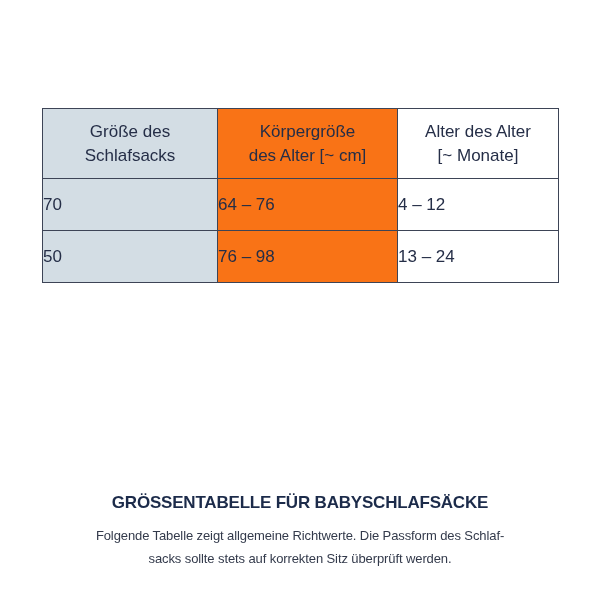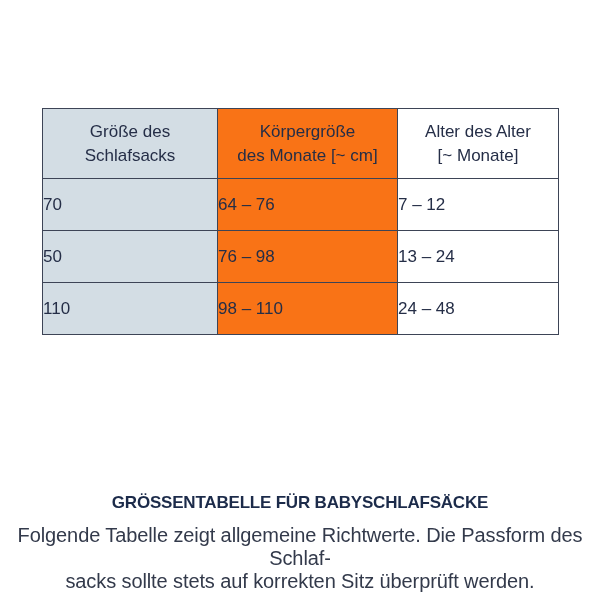--- a/index.html
+++ b/index.html
@@ -56,21 +56,21 @@
     text-align: center;
   }
   .caption h2 {
     font-size: 17px;
     font-weight: bold;
     letter-spacing: -0.2px;
     color: #1c2b4a;
     margin-bottom: 11px;
   }
   .caption p {
-    font-size: 20px;
+    font-size: 13px;
     line-height: 23px;
     letter-spacing: -0.1px;
     color: #333a4b;
   }
 </style>
 </head>
 <body>
 
 <div class="table-wrap">
   <table class="size-table">
@@ -80,43 +80,38 @@
         <col class="c3">
     </colgroup>
     <thead>
       <tr>
         <th class="bg-col1">
           <div>Größe des</div>
           <div>Schlafsacks</div>
         </th>
         <th class="bg-col2">
           <div>Körpergröße</div>
-          <div>des Monate [~ cm]</div>
+          <div>des Alter [~ cm]</div>
         </th>
         <th class="bg-col3">
           <div>Alter des Alter</div>
           <div>[~ Monate]</div>
         </th>
       </tr>
     </thead>
     <tbody>
       <tr>
         <td class="bg-col1">70</td>
         <td class="bg-col2">64 – 76</td>
-        <td class="bg-col3">7 – 12</td>
+        <td class="bg-col3">4 – 12</td>
       </tr>
       <tr>
         <td class="bg-col1">50</td>
         <td class="bg-col2">76 – 98</td>
         <td class="bg-col3">13 – 24</td>
-      </tr>
-      <tr>
-        <td class="bg-col1">110</td>
-        <td class="bg-col2">98 – 110</td>
-        <td class="bg-col3">24 – 48</td>
       </tr>
     </tbody>
   </table>
 </div>
 
 <div class="caption">
   <h2>GRÖSSENTABELLE FÜR BABYSCHLAFSÄCKE</h2>
   <p><span>Folgende Tabelle zeigt allgemeine Richtwerte. Die Passform des Schlaf-</span><br><span>sacks sollte stets auf korrekten Sitz überprüft werden.</span></p>
 </div>
 

